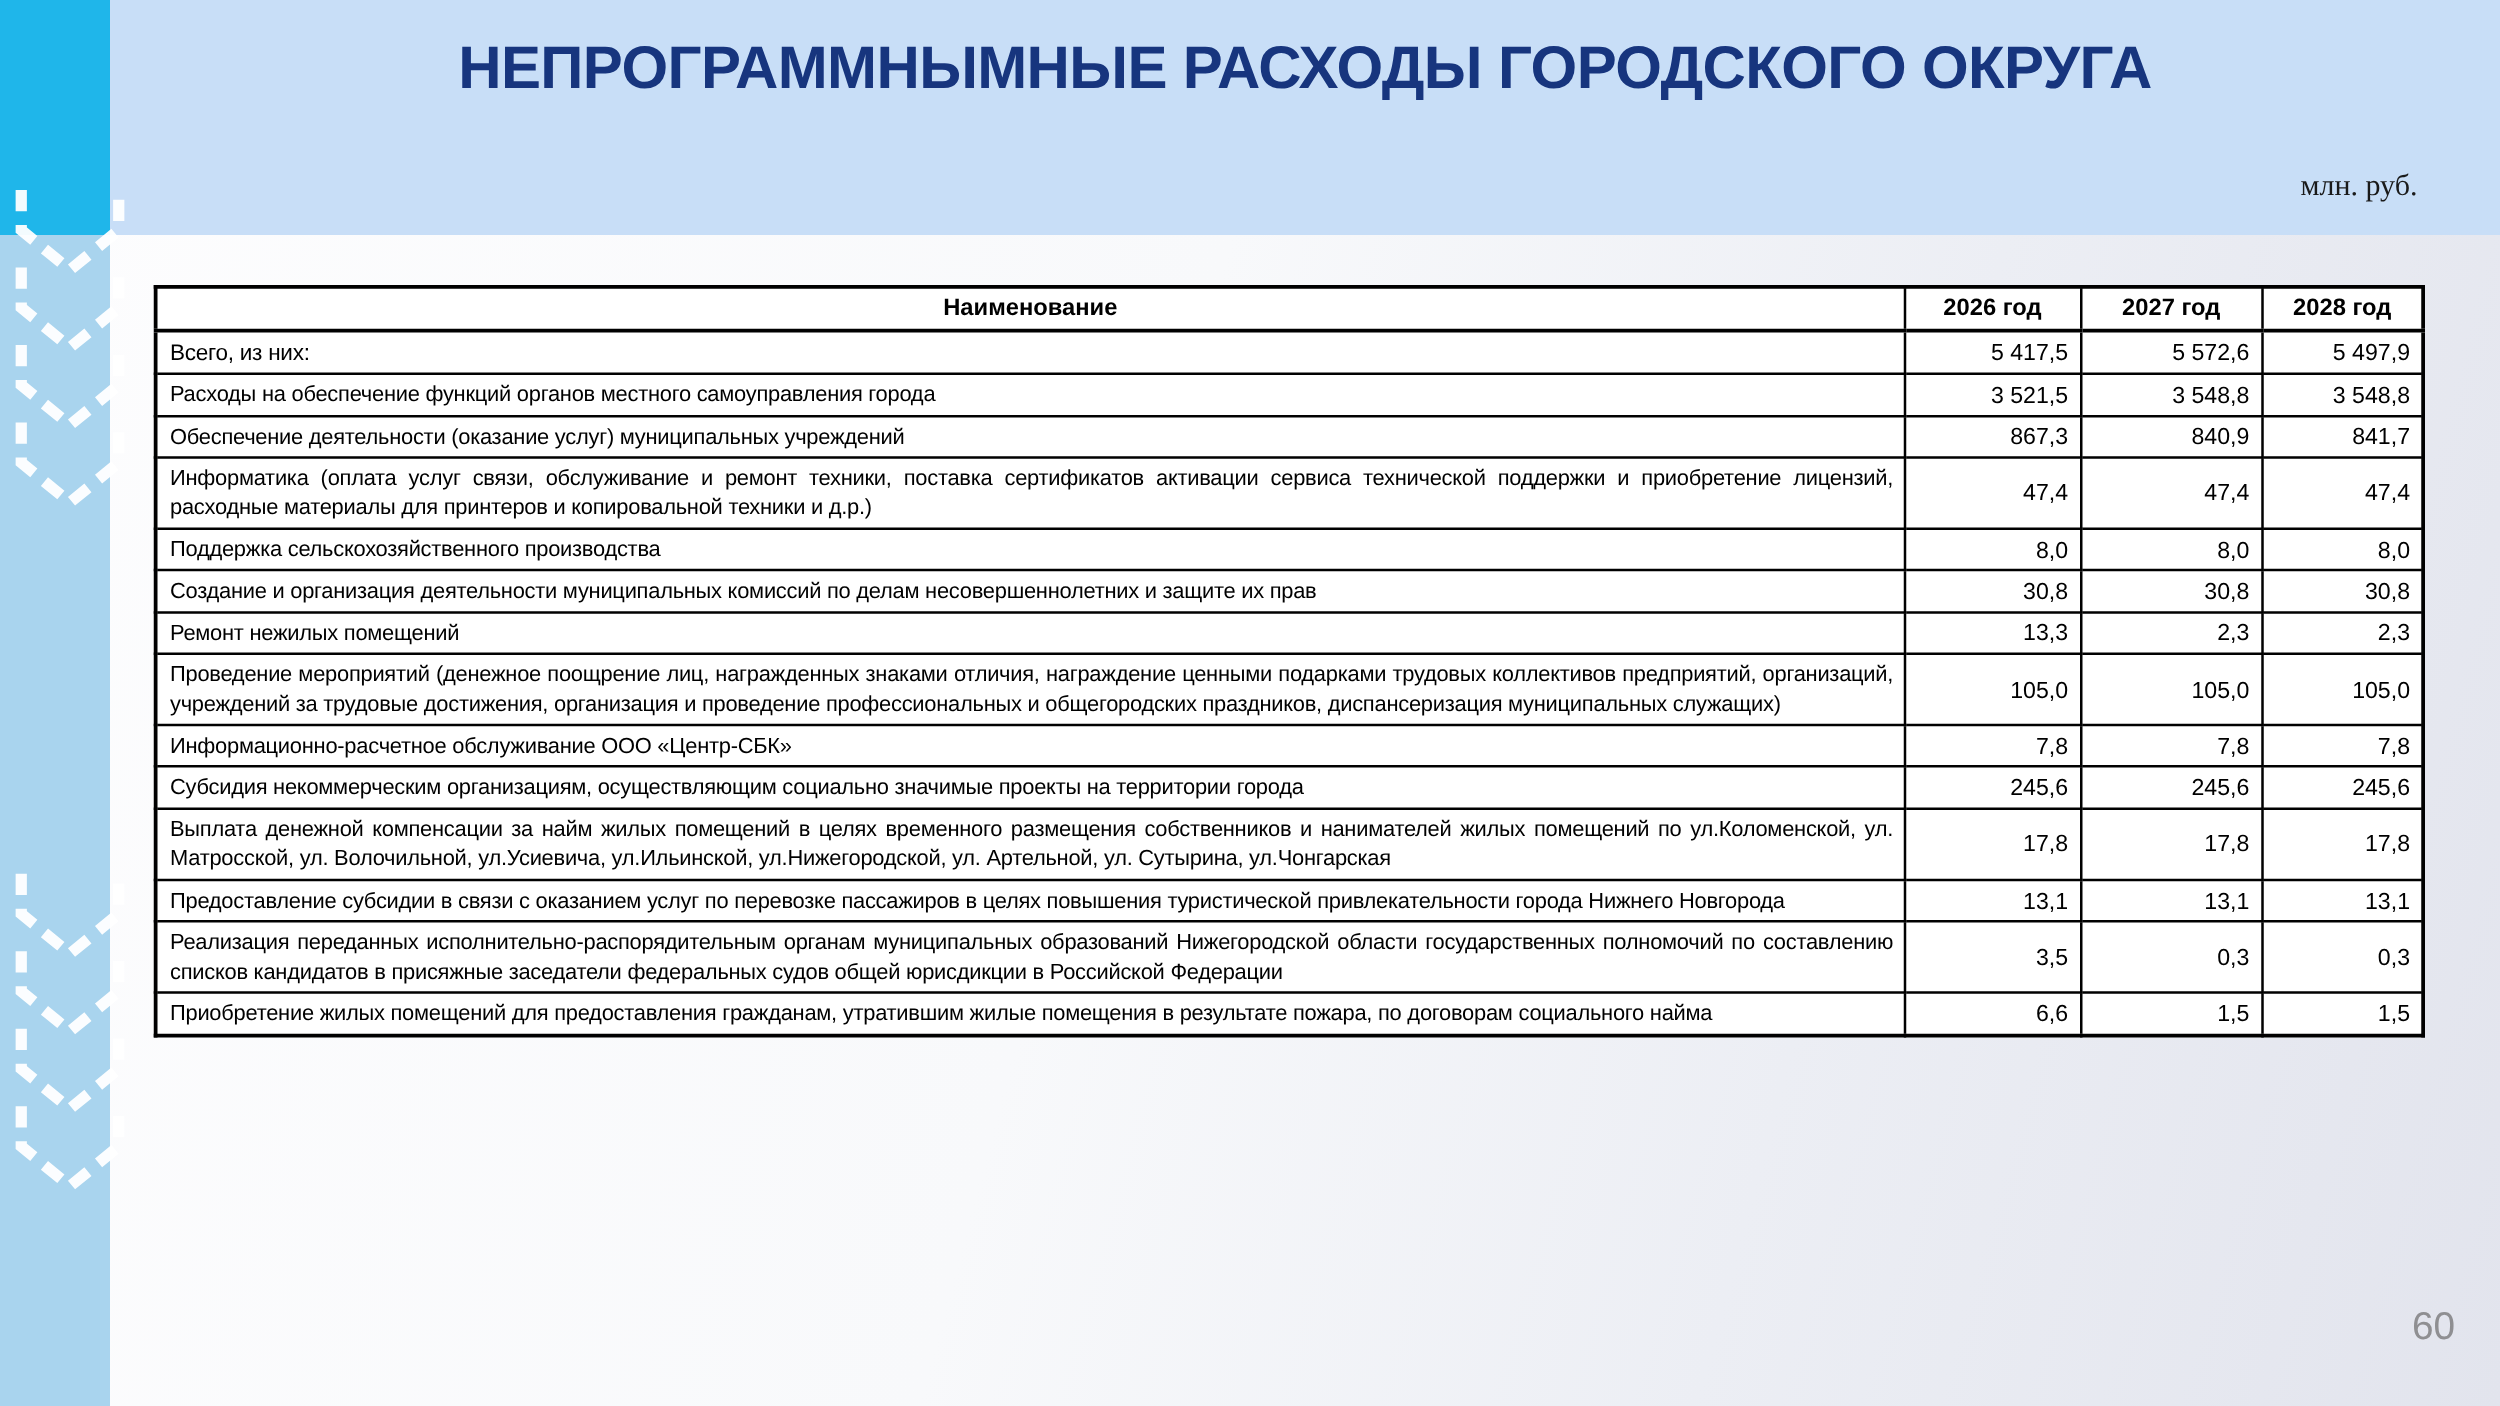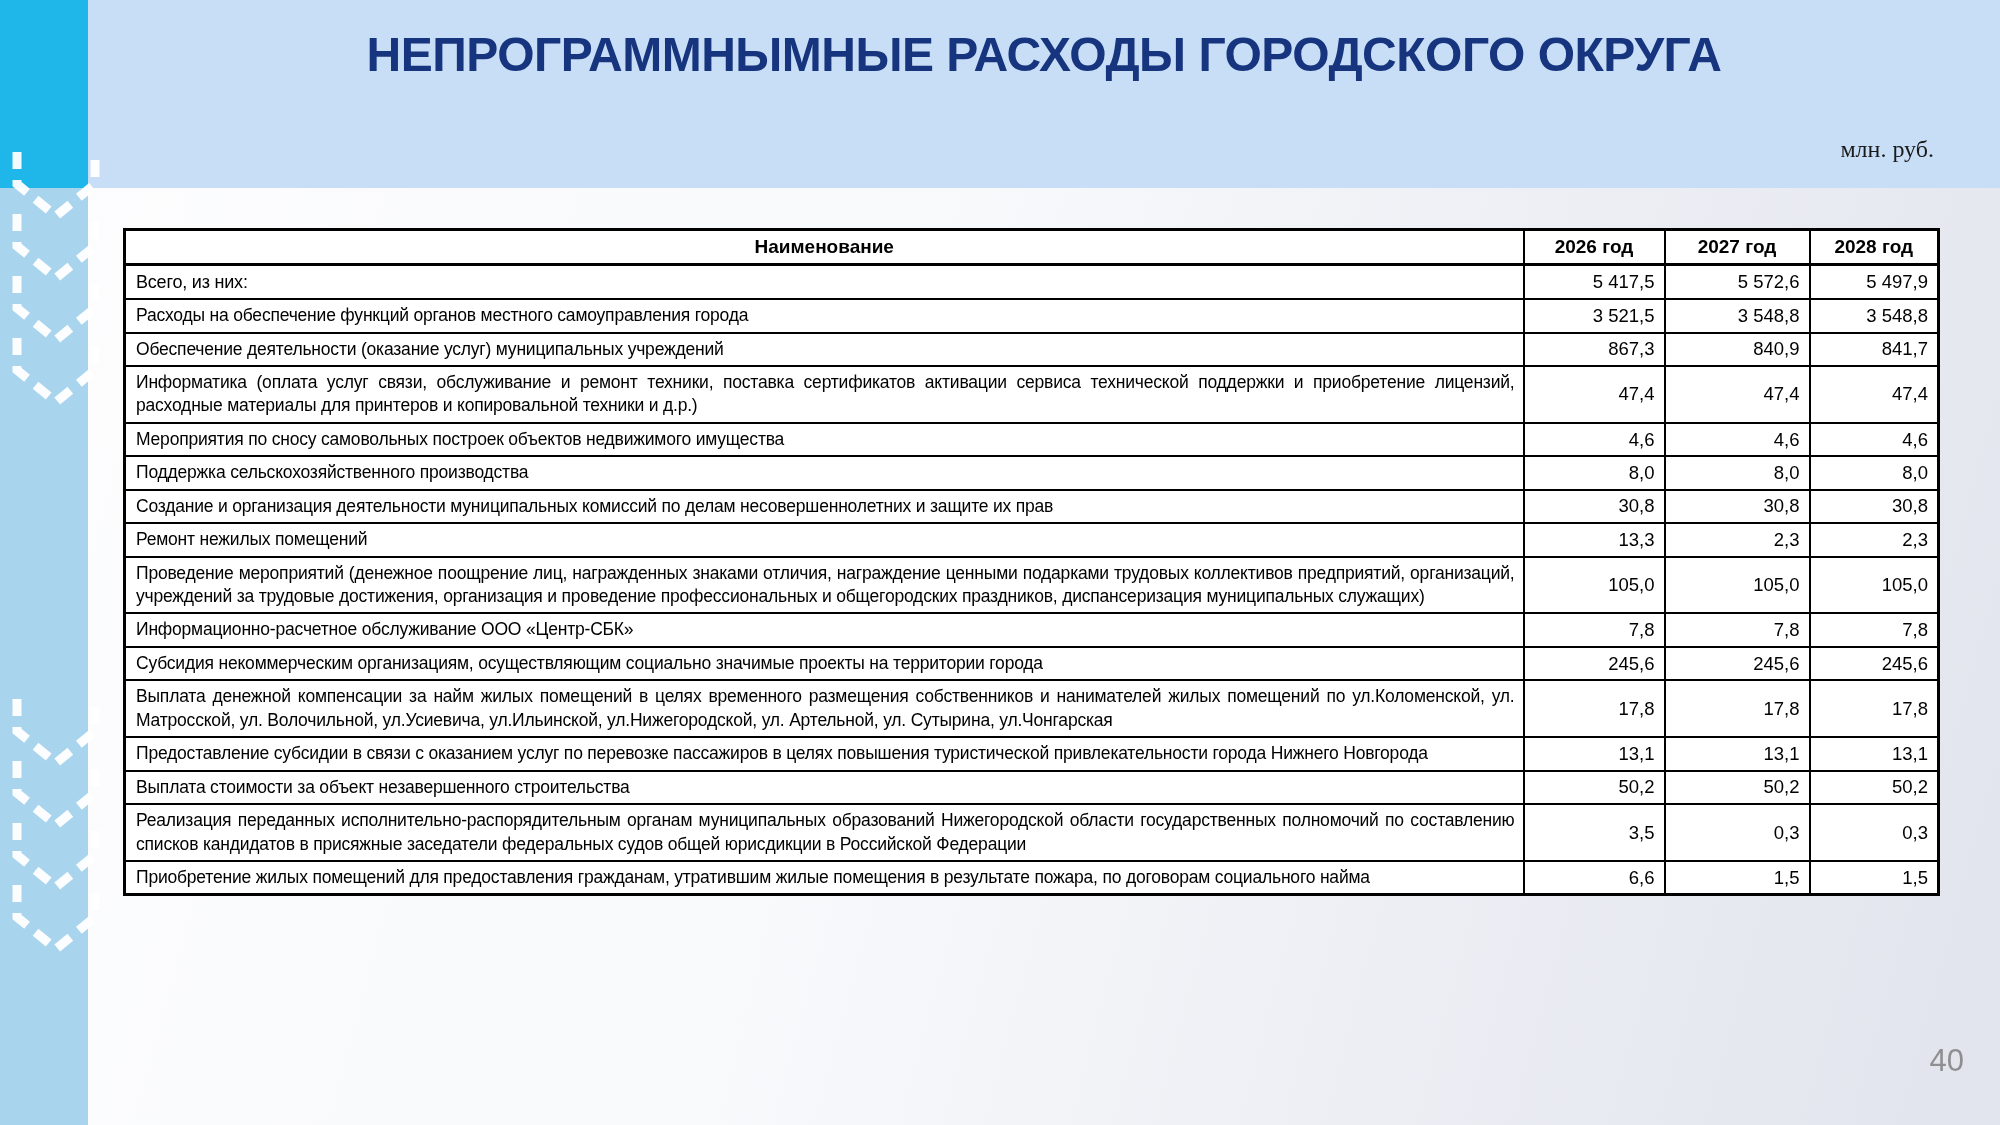--- a/index.html
+++ b/index.html
@@ -162,26 +162,20 @@
             <td class="cell-val">840,9</td>
             <td class="cell-val">841,7</td>
           </tr>
           <tr>
             <td class="cell-name">Информатика (оплата услуг связи, обслуживание и ремонт техники, поставка сертификатов активации сервиса технической поддержки и приобретение лицензий, расходные материалы для принтеров и копировальной техники и д.р.)</td>
             <td class="cell-val">47,4</td>
             <td class="cell-val">47,4</td>
             <td class="cell-val">47,4</td>
           </tr>
           <tr>
-            <td class="cell-name">Мероприятия по сносу самовольных построек объектов недвижимого имущества</td>
-            <td class="cell-val">4,6</td>
-            <td class="cell-val">4,6</td>
-            <td class="cell-val">4,6</td>
-          </tr>
-          <tr>
             <td class="cell-name">Поддержка сельскохозяйственного производства</td>
             <td class="cell-val">8,0</td>
             <td class="cell-val">8,0</td>
             <td class="cell-val">8,0</td>
           </tr>
           <tr>
             <td class="cell-name">Создание и организация деятельности муниципальных комиссий по делам несовершеннолетних и защите их прав</td>
             <td class="cell-val">30,8</td>
             <td class="cell-val">30,8</td>
             <td class="cell-val">30,8</td>
@@ -216,36 +210,30 @@
             <td class="cell-val">17,8</td>
             <td class="cell-val">17,8</td>
           </tr>
           <tr>
             <td class="cell-name">Предоставление субсидии в связи с оказанием услуг по перевозке пассажиров в целях повышения туристической привлекательности города Нижнего Новгорода</td>
             <td class="cell-val">13,1</td>
             <td class="cell-val">13,1</td>
             <td class="cell-val">13,1</td>
           </tr>
           <tr>
-            <td class="cell-name">Выплата стоимости за объект незавершенного строительства</td>
-            <td class="cell-val">50,2</td>
-            <td class="cell-val">50,2</td>
-            <td class="cell-val">50,2</td>
-          </tr>
-          <tr>
             <td class="cell-name">Реализация переданных исполнительно-распорядительным органам муниципальных образований Нижегородской области государственных полномочий по составлению списков кандидатов в присяжные заседатели федеральных судов общей юрисдикции в Российской Федерации</td>
             <td class="cell-val">3,5</td>
             <td class="cell-val">0,3</td>
             <td class="cell-val">0,3</td>
           </tr>
           <tr>
             <td class="cell-name">Приобретение жилых помещений для предоставления гражданам, утратившим жилые помещения в результате пожара, по договорам социального найма</td>
             <td class="cell-val">6,6</td>
             <td class="cell-val">1,5</td>
             <td class="cell-val">1,5</td>
           </tr>
         </tbody>
     </table>
   </div>
 
-  <div class="page-number">40</div>
+  <div class="page-number">60</div>
 
 </div>
 
 </body></html>

